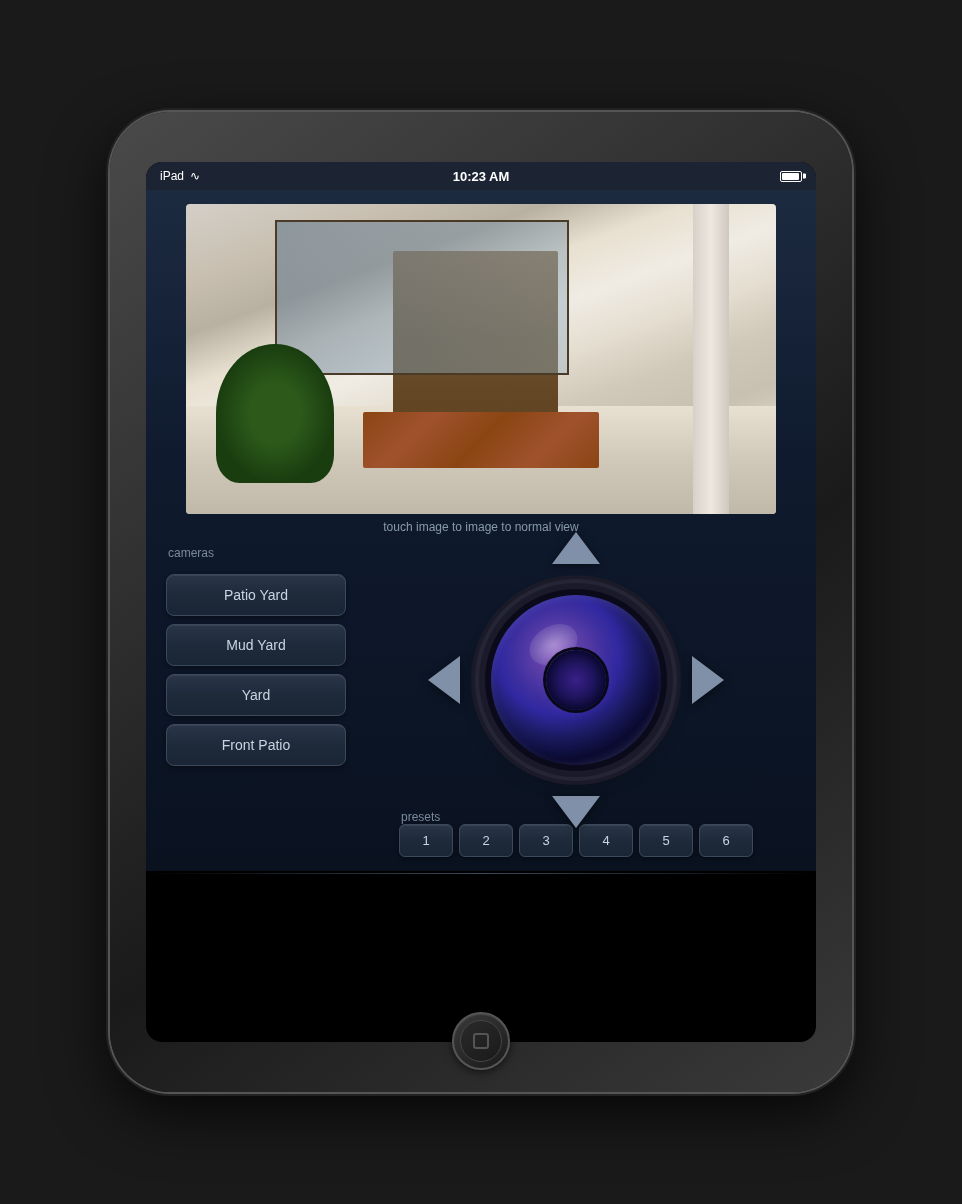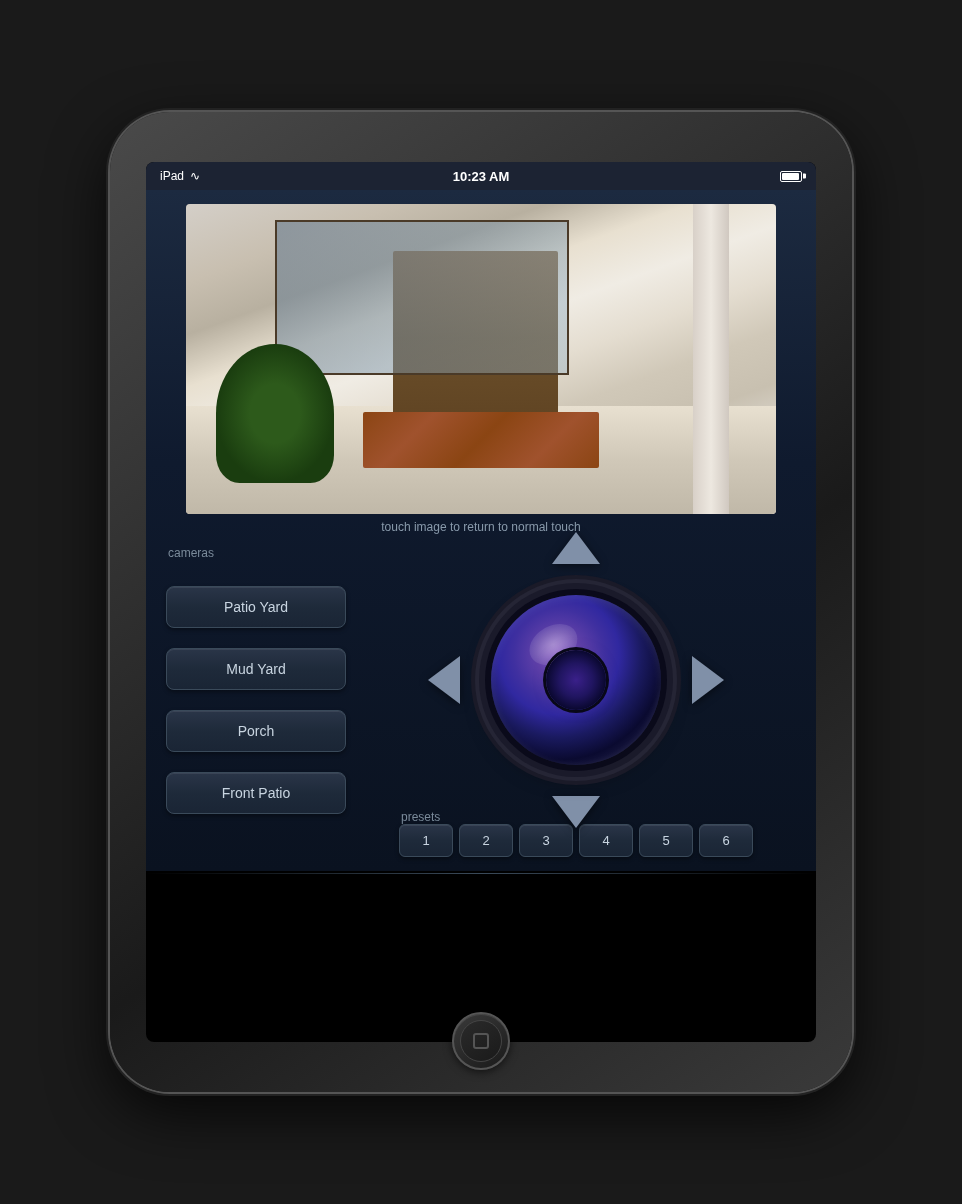--- a/index.html
+++ b/index.html
@@ -23,21 +23,21 @@
       display: flex;
       flex-direction: column;
       align-items: center;
       justify-content: center;
     }
 
     .ipad-screen-bezel {
       width: 670px;
       height: 880px;
       background: #000;
-      border-radius: 8px;
+      border-radius: 16px;
       overflow: hidden;
       position: relative;
     }
 
     
     .status-bar {
       width: 100%;
       height: 28px;
       background: #1c2333;
       display: flex;
@@ -221,21 +221,21 @@
       padding: 8px 20px 10px;
       gap: 10px;
     }
 
     
     .camera-list {
       width: 180px;
       flex-shrink: 0;
       display: flex;
       flex-direction: column;
-      gap: 20px;
+      gap: 8px;
     }
 
     .cameras-label {
       color: #7a8a9a;
       font-size: 12px;
       margin-bottom: 6px;
       padding-left: 2px;
     }
 
     .camera-btn {
@@ -500,29 +500,29 @@
           <div class="door-bg"></div>
           <div class="step-element"></div>
           <div class="column-element"></div>
           <div class="door-element"></div>
           <div class="door-glass"></div>
           <div class="rug-element"></div>
           <div class="plant-left"></div>
         </div>
       </div>
 
-      <div class="touch-hint">touch image to return to normal touch</div>
+      <div class="touch-hint">touch image to image to normal view</div>
 
       <div class="controls-area">
 
         <div class="camera-list">
           <div class="cameras-label">cameras</div>
           <button class="camera-btn">Patio Yard</button>
           <button class="camera-btn">Mud Yard</button>
-          <button class="camera-btn">Porch</button>
+          <button class="camera-btn">Yard</button>
           <button class="camera-btn">Front Patio</button>
         </div>
 
         <div class="ptz-and-presets">
 
           <div class="ptz-area">
             <div class="ptz-ring">
 
               <div class="arrow-btn arrow-up">
                 <div class="arrow-shape-up"></div>

